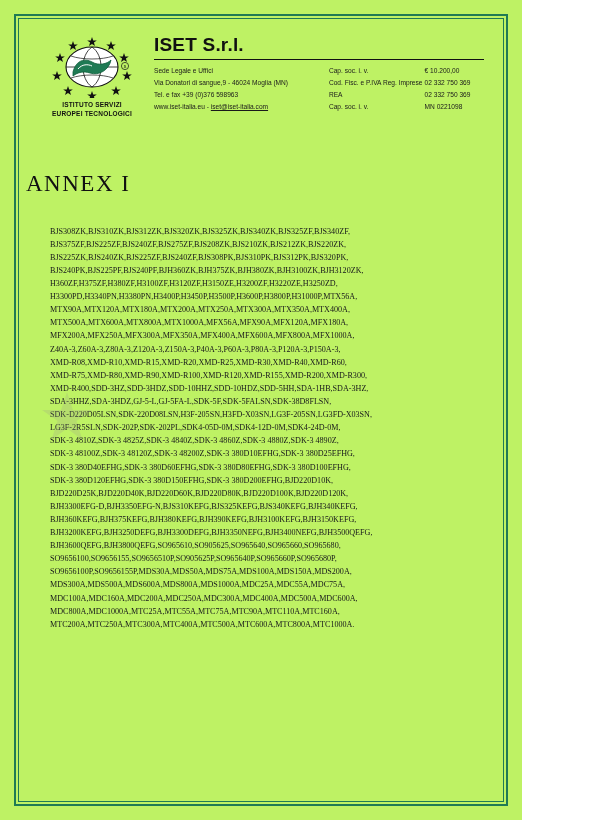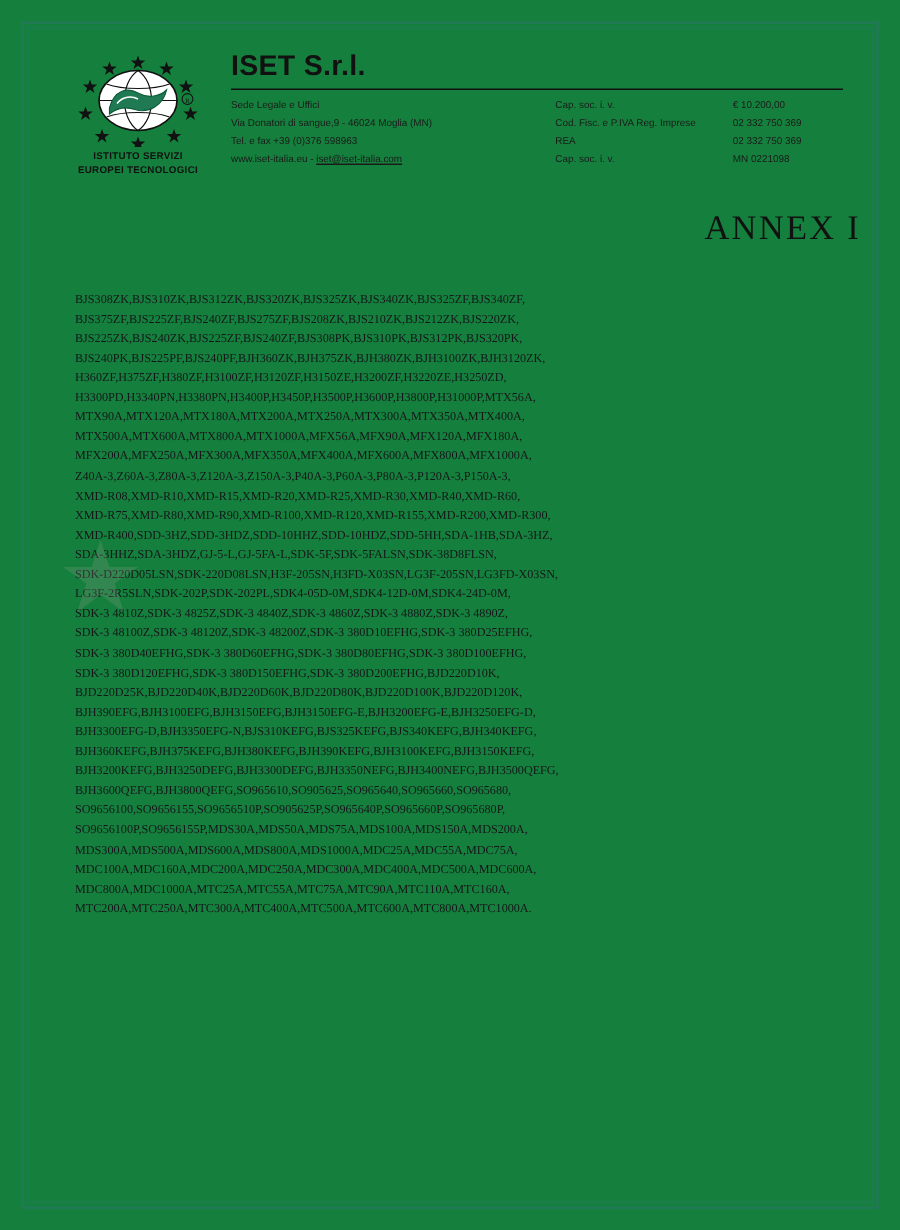--- a/index.html
+++ b/index.html
@@ -8,23 +8,23 @@
     background: #ffffff;
   }
   body {
     width: 600px;
     height: 820px;
     font-family: "Liberation Sans", sans-serif;
     overflow: hidden;
   }
   .page {
     position: relative;
-    width: 600px;
+    width: 522px;
     height: 820px;
-    background: #15803d;
+    background: #bef264;
     box-sizing: border-box;
   }
   .border-outer {
     position: absolute;
     left: 14px;
     top: 14px;
     right: 14px;
     bottom: 14px;
     border: 2px solid #1f7a54;
     box-sizing: border-box;
@@ -112,26 +112,26 @@
     width: 18%;
     text-align: left;
   }
   .info-table a {
     color: #1a1a1a;
     text-decoration: underline;
   }
 
   
   .annex-title {
-    text-align: right;
+    text-align: left;
     font-family: "Liberation Serif", serif;
     font-size: 23px;
     letter-spacing: 1.5px;
     color: #111;
-    margin-top: 20px;
+    margin-top: 52px;
     margin-bottom: 28px;
   }
 
   
   .body-wrap {
     position: relative;
     padding: 0 22px 0 24px;
   }
   .watermark {
     position: absolute;
@@ -260,21 +260,20 @@
           <span class="code-line">XMD-R75,XMD-R80,XMD-R90,XMD-R100,XMD-R120,XMD-R155,XMD-R200,XMD-R300,</span>
           <span class="code-line">XMD-R400,SDD-3HZ,SDD-3HDZ,SDD-10HHZ,SDD-10HDZ,SDD-5HH,SDA-1HB,SDA-3HZ,</span>
           <span class="code-line">SDA-3HHZ,SDA-3HDZ,GJ-5-L,GJ-5FA-L,SDK-5F,SDK-5FALSN,SDK-38D8FLSN,</span>
           <span class="code-line">SDK-D220D05LSN,SDK-220D08LSN,H3F-205SN,H3FD-X03SN,LG3F-205SN,LG3FD-X03SN,</span>
           <span class="code-line">LG3F-2R5SLN,SDK-202P,SDK-202PL,SDK4-05D-0M,SDK4-12D-0M,SDK4-24D-0M,</span>
           <span class="code-line">SDK-3 4810Z,SDK-3 4825Z,SDK-3 4840Z,SDK-3 4860Z,SDK-3 4880Z,SDK-3 4890Z,</span>
           <span class="code-line">SDK-3 48100Z,SDK-3 48120Z,SDK-3 48200Z,SDK-3 380D10EFHG,SDK-3 380D25EFHG,</span>
           <span class="code-line">SDK-3 380D40EFHG,SDK-3 380D60EFHG,SDK-3 380D80EFHG,SDK-3 380D100EFHG,</span>
           <span class="code-line">SDK-3 380D120EFHG,SDK-3 380D150EFHG,SDK-3 380D200EFHG,BJD220D10K,</span>
           <span class="code-line">BJD220D25K,BJD220D40K,BJD220D60K,BJD220D80K,BJD220D100K,BJD220D120K,</span>
-          <span class="code-line">BJH390EFG,BJH3100EFG,BJH3150EFG,BJH3150EFG-E,BJH3200EFG-E,BJH3250EFG-D,</span>
           <span class="code-line">BJH3300EFG-D,BJH3350EFG-N,BJS310KEFG,BJS325KEFG,BJS340KEFG,BJH340KEFG,</span>
           <span class="code-line">BJH360KEFG,BJH375KEFG,BJH380KEFG,BJH390KEFG,BJH3100KEFG,BJH3150KEFG,</span>
           <span class="code-line">BJH3200KEFG,BJH3250DEFG,BJH3300DEFG,BJH3350NEFG,BJH3400NEFG,BJH3500QEFG,</span>
           <span class="code-line">BJH3600QEFG,BJH3800QEFG,SO965610,SO905625,SO965640,SO965660,SO965680,</span>
           <span class="code-line">SO9656100,SO9656155,SO9656510P,SO905625P,SO965640P,SO965660P,SO965680P,</span>
           <span class="code-line">SO9656100P,SO9656155P,MDS30A,MDS50A,MDS75A,MDS100A,MDS150A,MDS200A,</span>
           <span class="code-line">MDS300A,MDS500A,MDS600A,MDS800A,MDS1000A,MDC25A,MDC55A,MDC75A,</span>
           <span class="code-line">MDC100A,MDC160A,MDC200A,MDC250A,MDC300A,MDC400A,MDC500A,MDC600A,</span>
           <span class="code-line">MDC800A,MDC1000A,MTC25A,MTC55A,MTC75A,MTC90A,MTC110A,MTC160A,</span>
           <span class="code-line">MTC200A,MTC250A,MTC300A,MTC400A,MTC500A,MTC600A,MTC800A,MTC1000A.</span>

